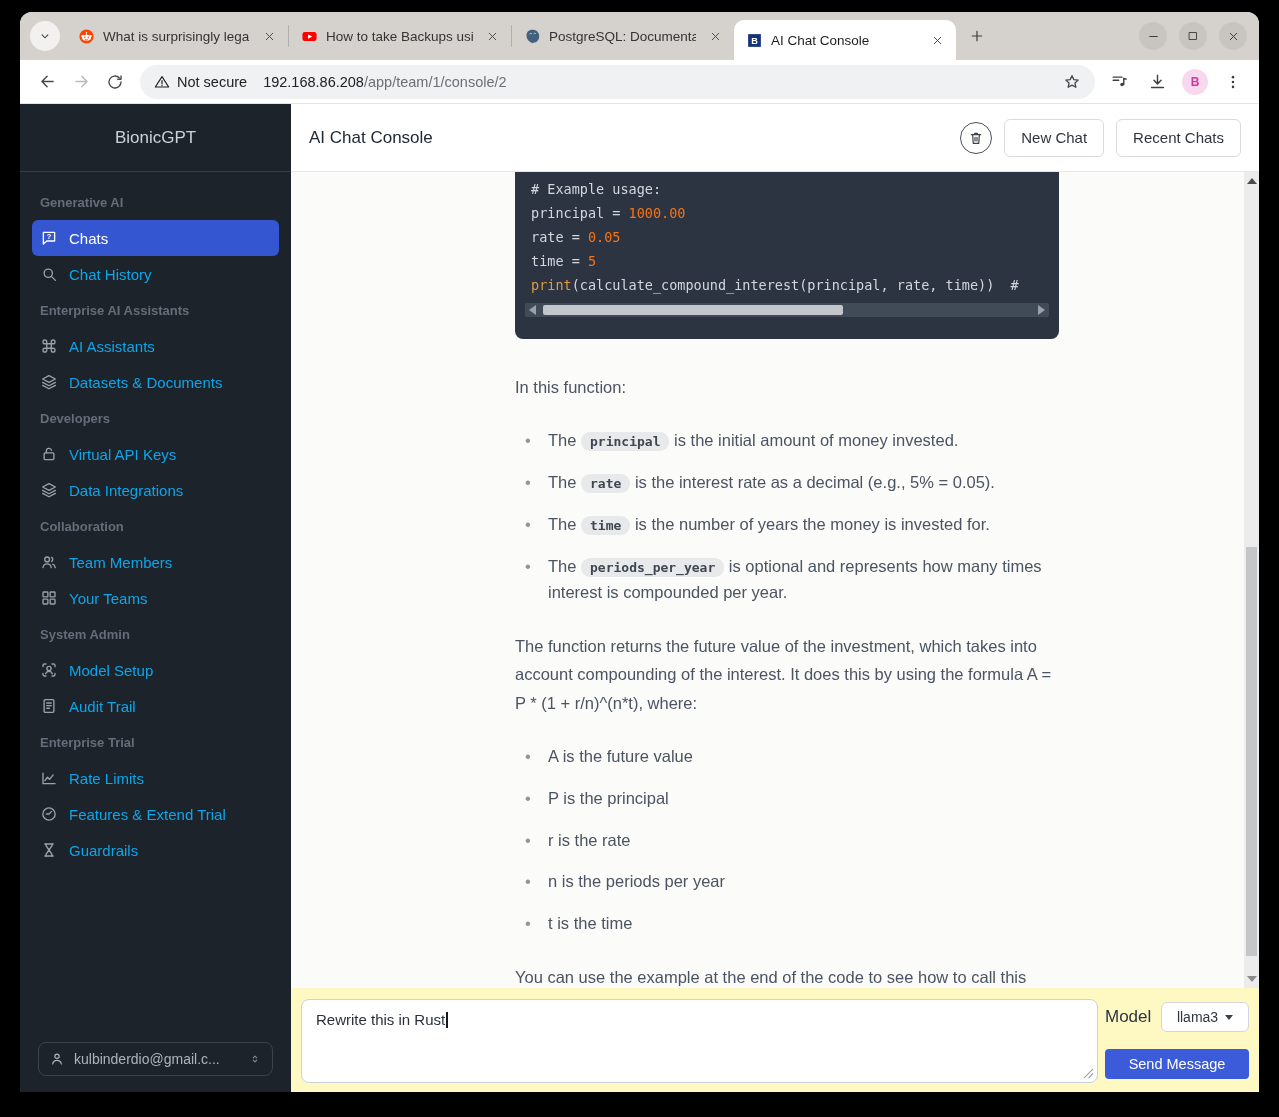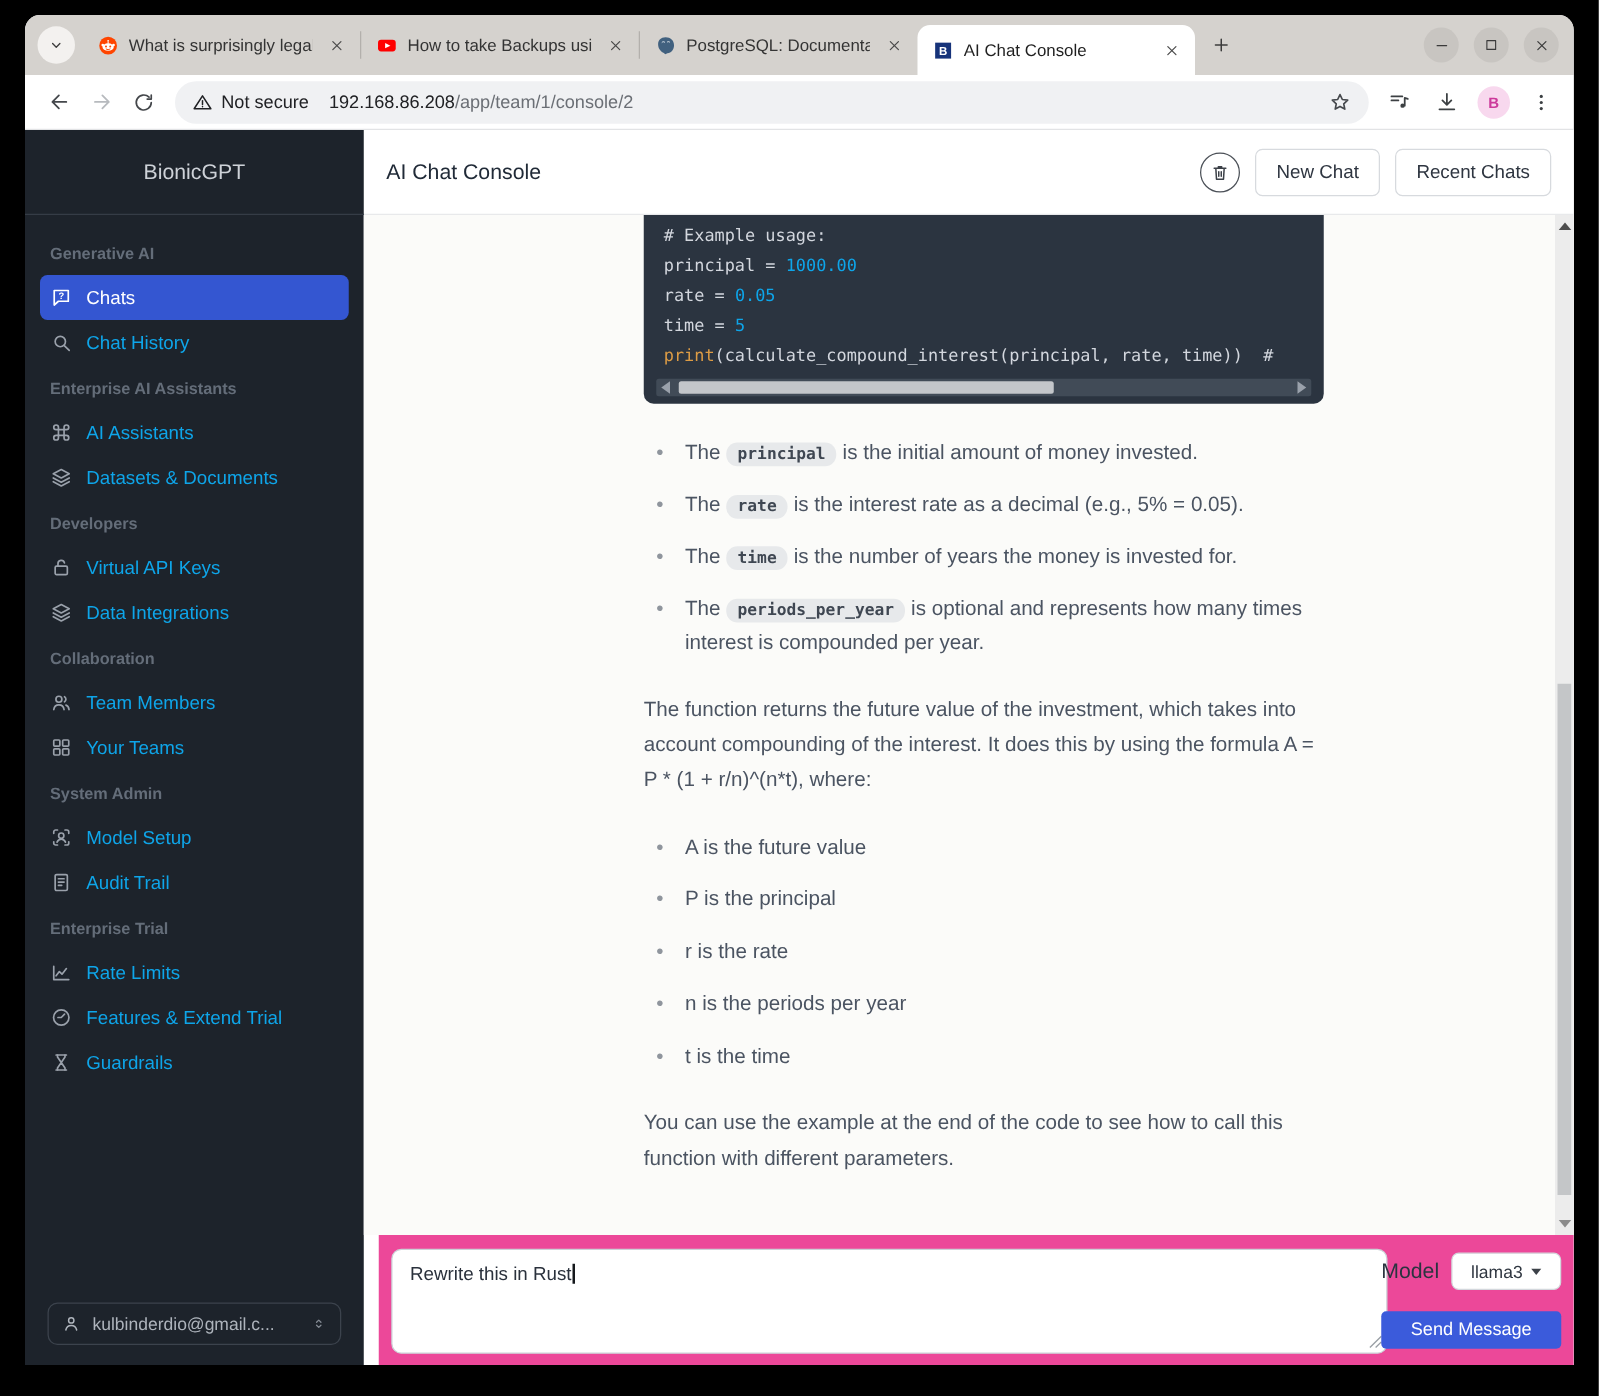--- a/index.html
+++ b/index.html
@@ -68,24 +68,24 @@
   .header-actions { margin-left:auto; display:flex; align-items:center; gap:12px; }
   .trash-btn { width:32px; height:32px; border:1.6px solid #4c5158; border-radius:50%; color:#3c4148;
                display:flex; align-items:center; justify-content:center; background:#fff; }
   .hbtn { height:38px; padding:0 16px; background:#fff; border:1px solid #d7dade; border-radius:6px;
           font-size:15px; color:#2e3540; display:flex; align-items:center; }
 
   
   .chat { height:816px; background:#fbfbf9; position:relative; overflow:hidden; }
   .chat-col { margin-left:224px; width:544px; }
 
-  .codeblock { background:#2b3440; border-radius:0 0 8px 8px; padding:5px 0 4px 0; }
+  .codeblock { background:#2b3440; border-radius:0 0 8px 8px; padding:5px 0 20px 0; }
   .code-line { font-family:"DejaVu Sans Mono",monospace; font-size:13.5px; line-height:24px;
                color:#d3d7de; padding:0 16px; white-space:pre; overflow:hidden; }
-  .c-num { color:#0ea5e9; }
+  .c-num { color:#f97316; }
   .c-kw { color:#dd9c45; }
   .code-hscroll { margin:6px 10px 2px 10px; height:14px; background:#414b57; border-radius:2px;
                   display:flex; align-items:center; padding:0 4px; position:relative; }
   .harrow { width:0; height:0; border-style:solid; }
   .harrow.left  { border-width:5px 7px 5px 0; border-color:transparent #9aa1ab transparent transparent; }
   .harrow.right { border-width:5px 0 5px 7px; border-color:transparent transparent transparent #9aa1ab; margin-left:auto; }
   .code-hthumb { position:absolute; left:18px; width:300px; top:2px; bottom:2px; background:#c3c6ca; border-radius:2px; }
 
   .msg-p { font-size:16.5px; color:#4b5462; line-height:1.72; }
   .mt-intro { margin-top:34px; }
@@ -97,21 +97,21 @@
            color:#3f4752; border-radius:9px; padding:2px 9px; white-space:nowrap; }
 
   
   .vscroll { position:absolute; right:0; top:0; bottom:0; width:15px; background:#ececec; }
   .vthumb { position:absolute; left:2px; width:11px; top:375px; height:409px; background:#c4c6c8; }
   .varrow { position:absolute; left:50%; transform:translateX(-50%); width:0; height:0; border-style:solid; }
   .varrow.up { top:6px; border-width:0 5px 6px 5px; border-color:transparent transparent #4c4c4c transparent; }
   .varrow.down { bottom:6px; border-width:6px 5px 0 5px; border-color:#8b8b8b transparent transparent transparent; }
 
   
-  .composer { height:104px; background:#ec4899; position:relative;margin-left:12px; }
+  .composer { height:104px; background:#fef9c3; position:relative; }
   .input-box { position:absolute; left:10px; top:11px; width:797px; height:84px; border:1px solid #ccd1d7;
                border-radius:8px; background:#fff; padding:10px 14px; font-size:15px; color:#2a313c;
                line-height:1.35; white-space:pre-wrap; }
   .caret { display:inline-block; width:1.5px; height:16px; background:#15181c; vertical-align:-3px; margin-left:1px; }
   .resize-grip { position:absolute; right:3px; bottom:3px; color:#9aa0a6; }
   .composer-right { position:absolute; right:10px; top:14px; width:144px; }
   .model-row { display:flex; align-items:center; }
   .model-label { font-size:17px; color:#2b3440; }
   .model-select { margin-left:auto; width:88px; height:30px; border:1px solid #d3d7dc; border-radius:6px; background:#fff;
                   display:flex; align-items:center; justify-content:center; gap:7px; font-size:14px; color:#2f3640; }
@@ -430,20 +430,21 @@
             <div class="code-line"><span>rate = </span><span class="c-num">0.05</span></div>
             <div class="code-line"><span>time = </span><span class="c-num">5</span></div>
             <div class="code-line"><span class="c-kw">print</span><span>(calculate_compound_interest(principal, rate, time))  #</span></div>
             <div class="code-hscroll">
               <span class="harrow left"></span>
               <div class="code-hthumb"></div>
               <span class="harrow right"></span>
             </div>
           </div>
 
+          <p class="msg-p mt-intro">In this function:</p>
 
           <ul class="blist">
             <li><span>The </span><span class="icode">principal</span><span> is the initial amount of money invested.</span></li>
             <li><span>The </span><span class="icode">rate</span><span> is the interest rate as a decimal (e.g., 5% = 0.05).</span></li>
             <li><span>The </span><span class="icode">time</span><span> is the number of years the money is invested for.</span></li>
             <li><span>The </span><span class="icode">periods_per_year</span><span> is optional and represents how many times interest is compounded per year.</span></li>
           </ul>
 
           <p class="msg-p mt-para">The function returns the future value of the investment, which takes into account compounding of the interest. It does this by using the formula A = P * (1 + r/n)^(n*t), where:</p>
 

